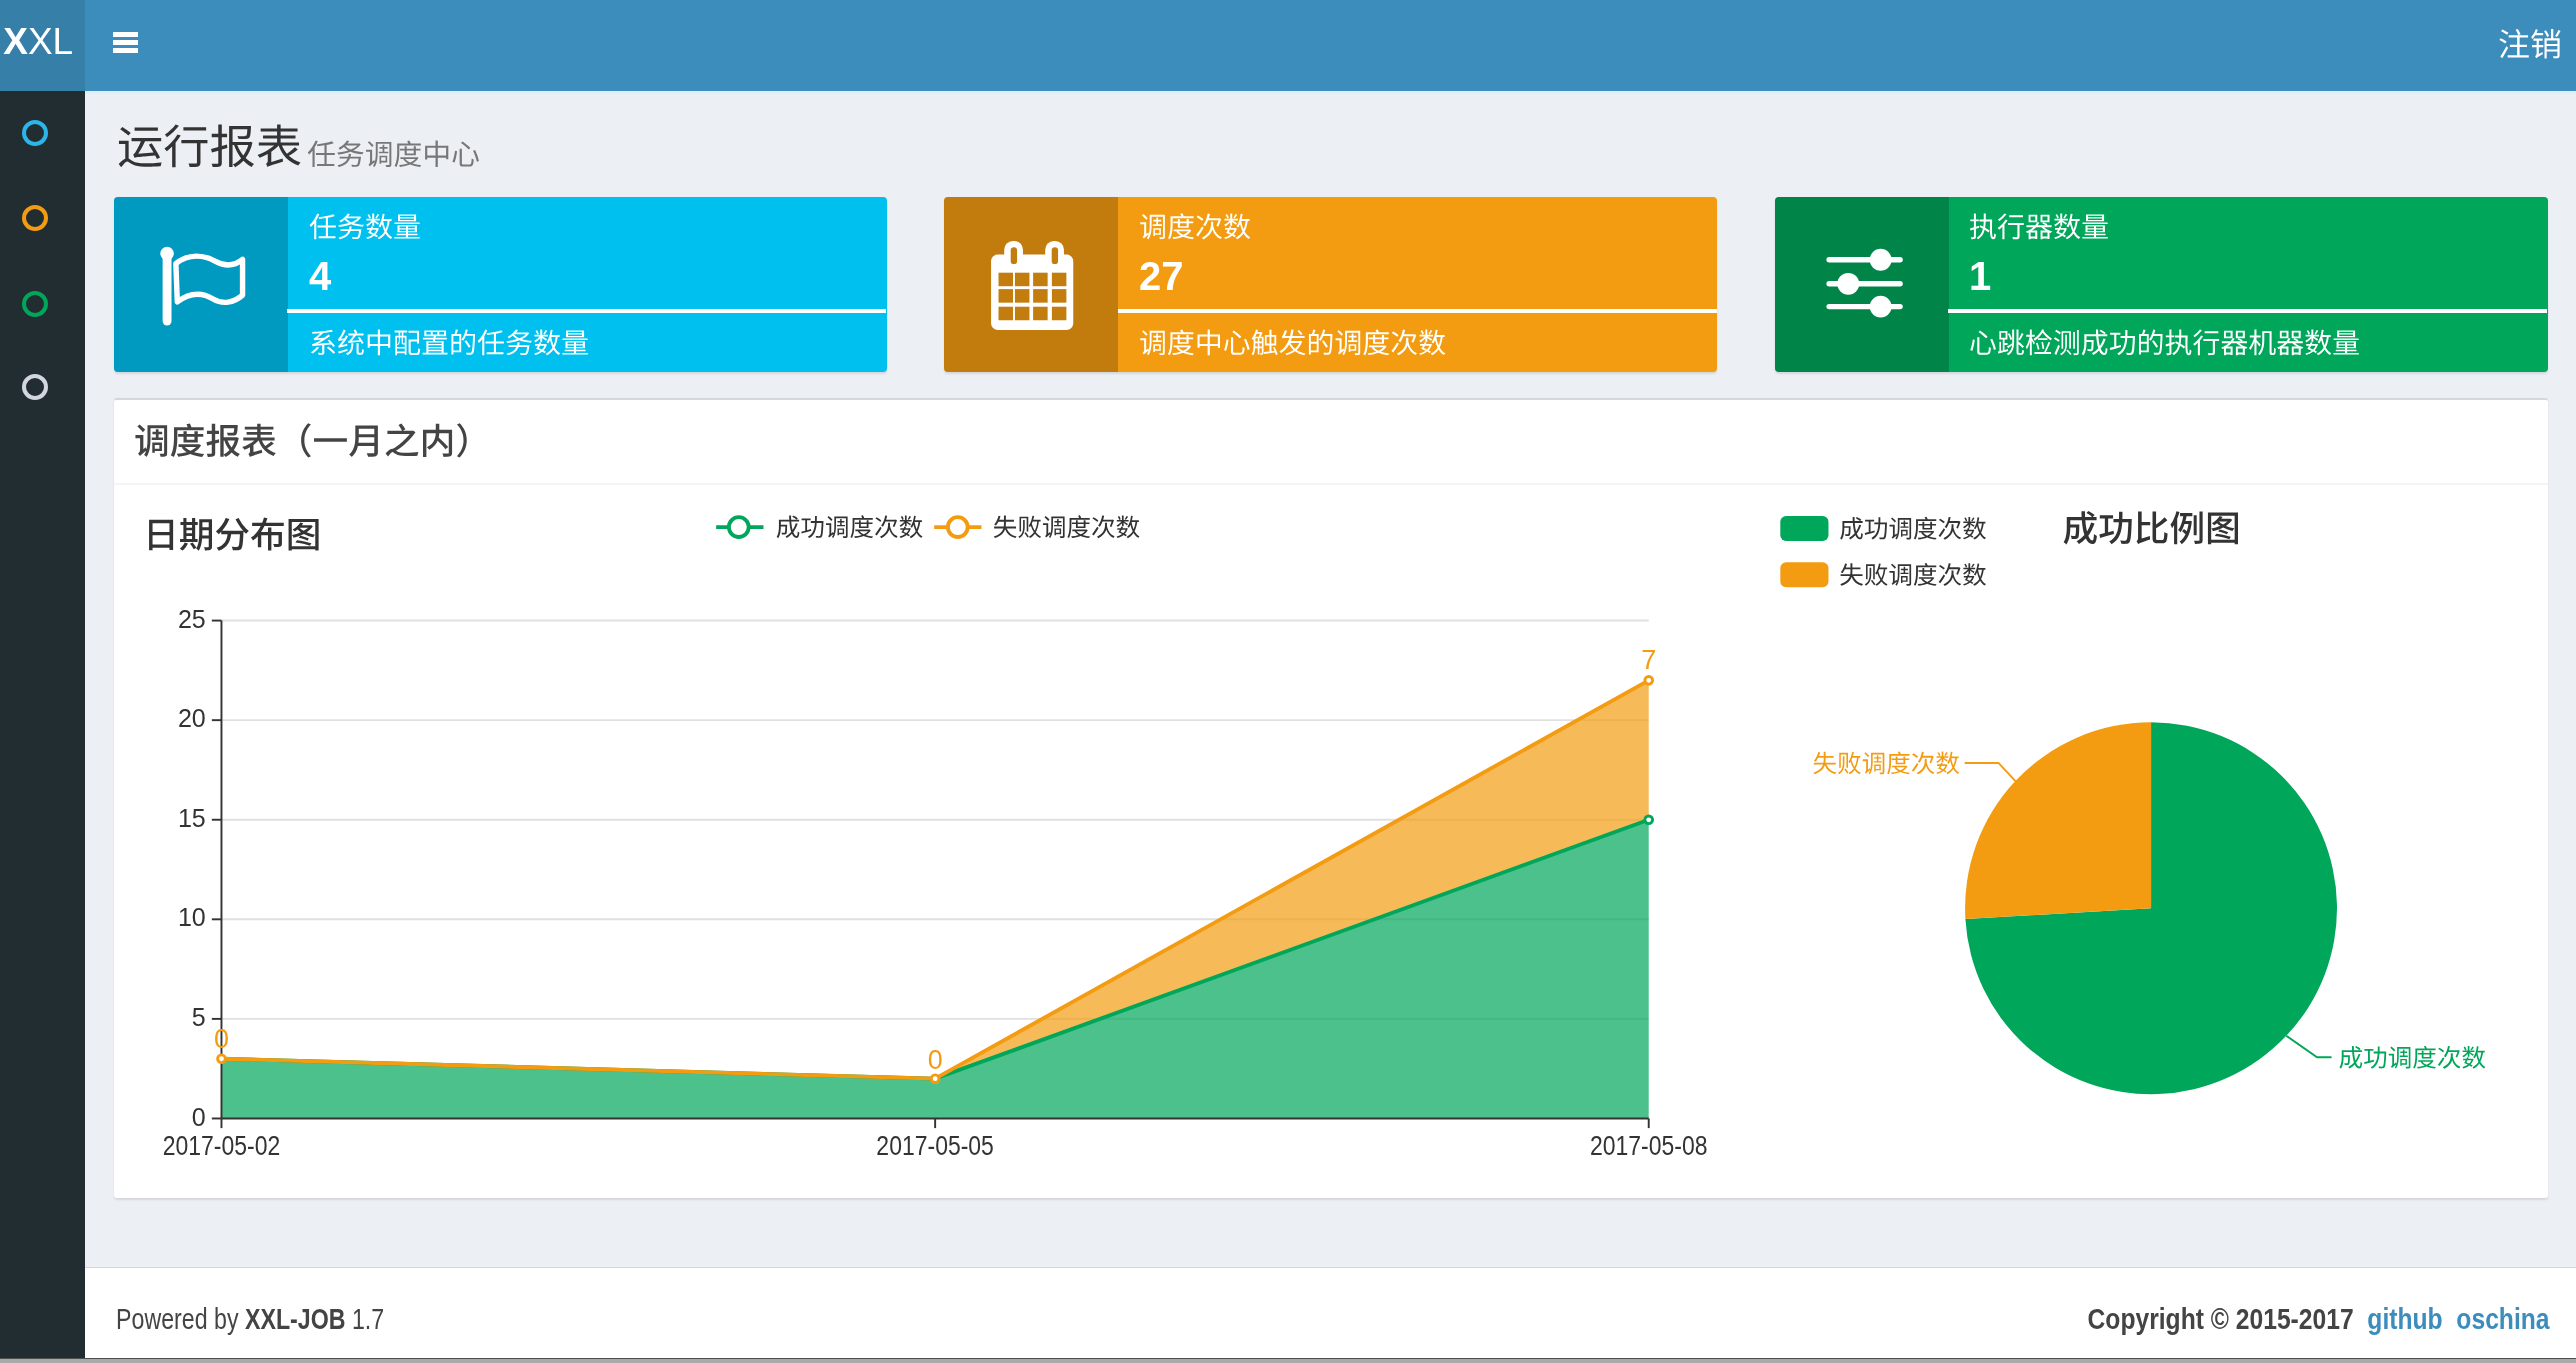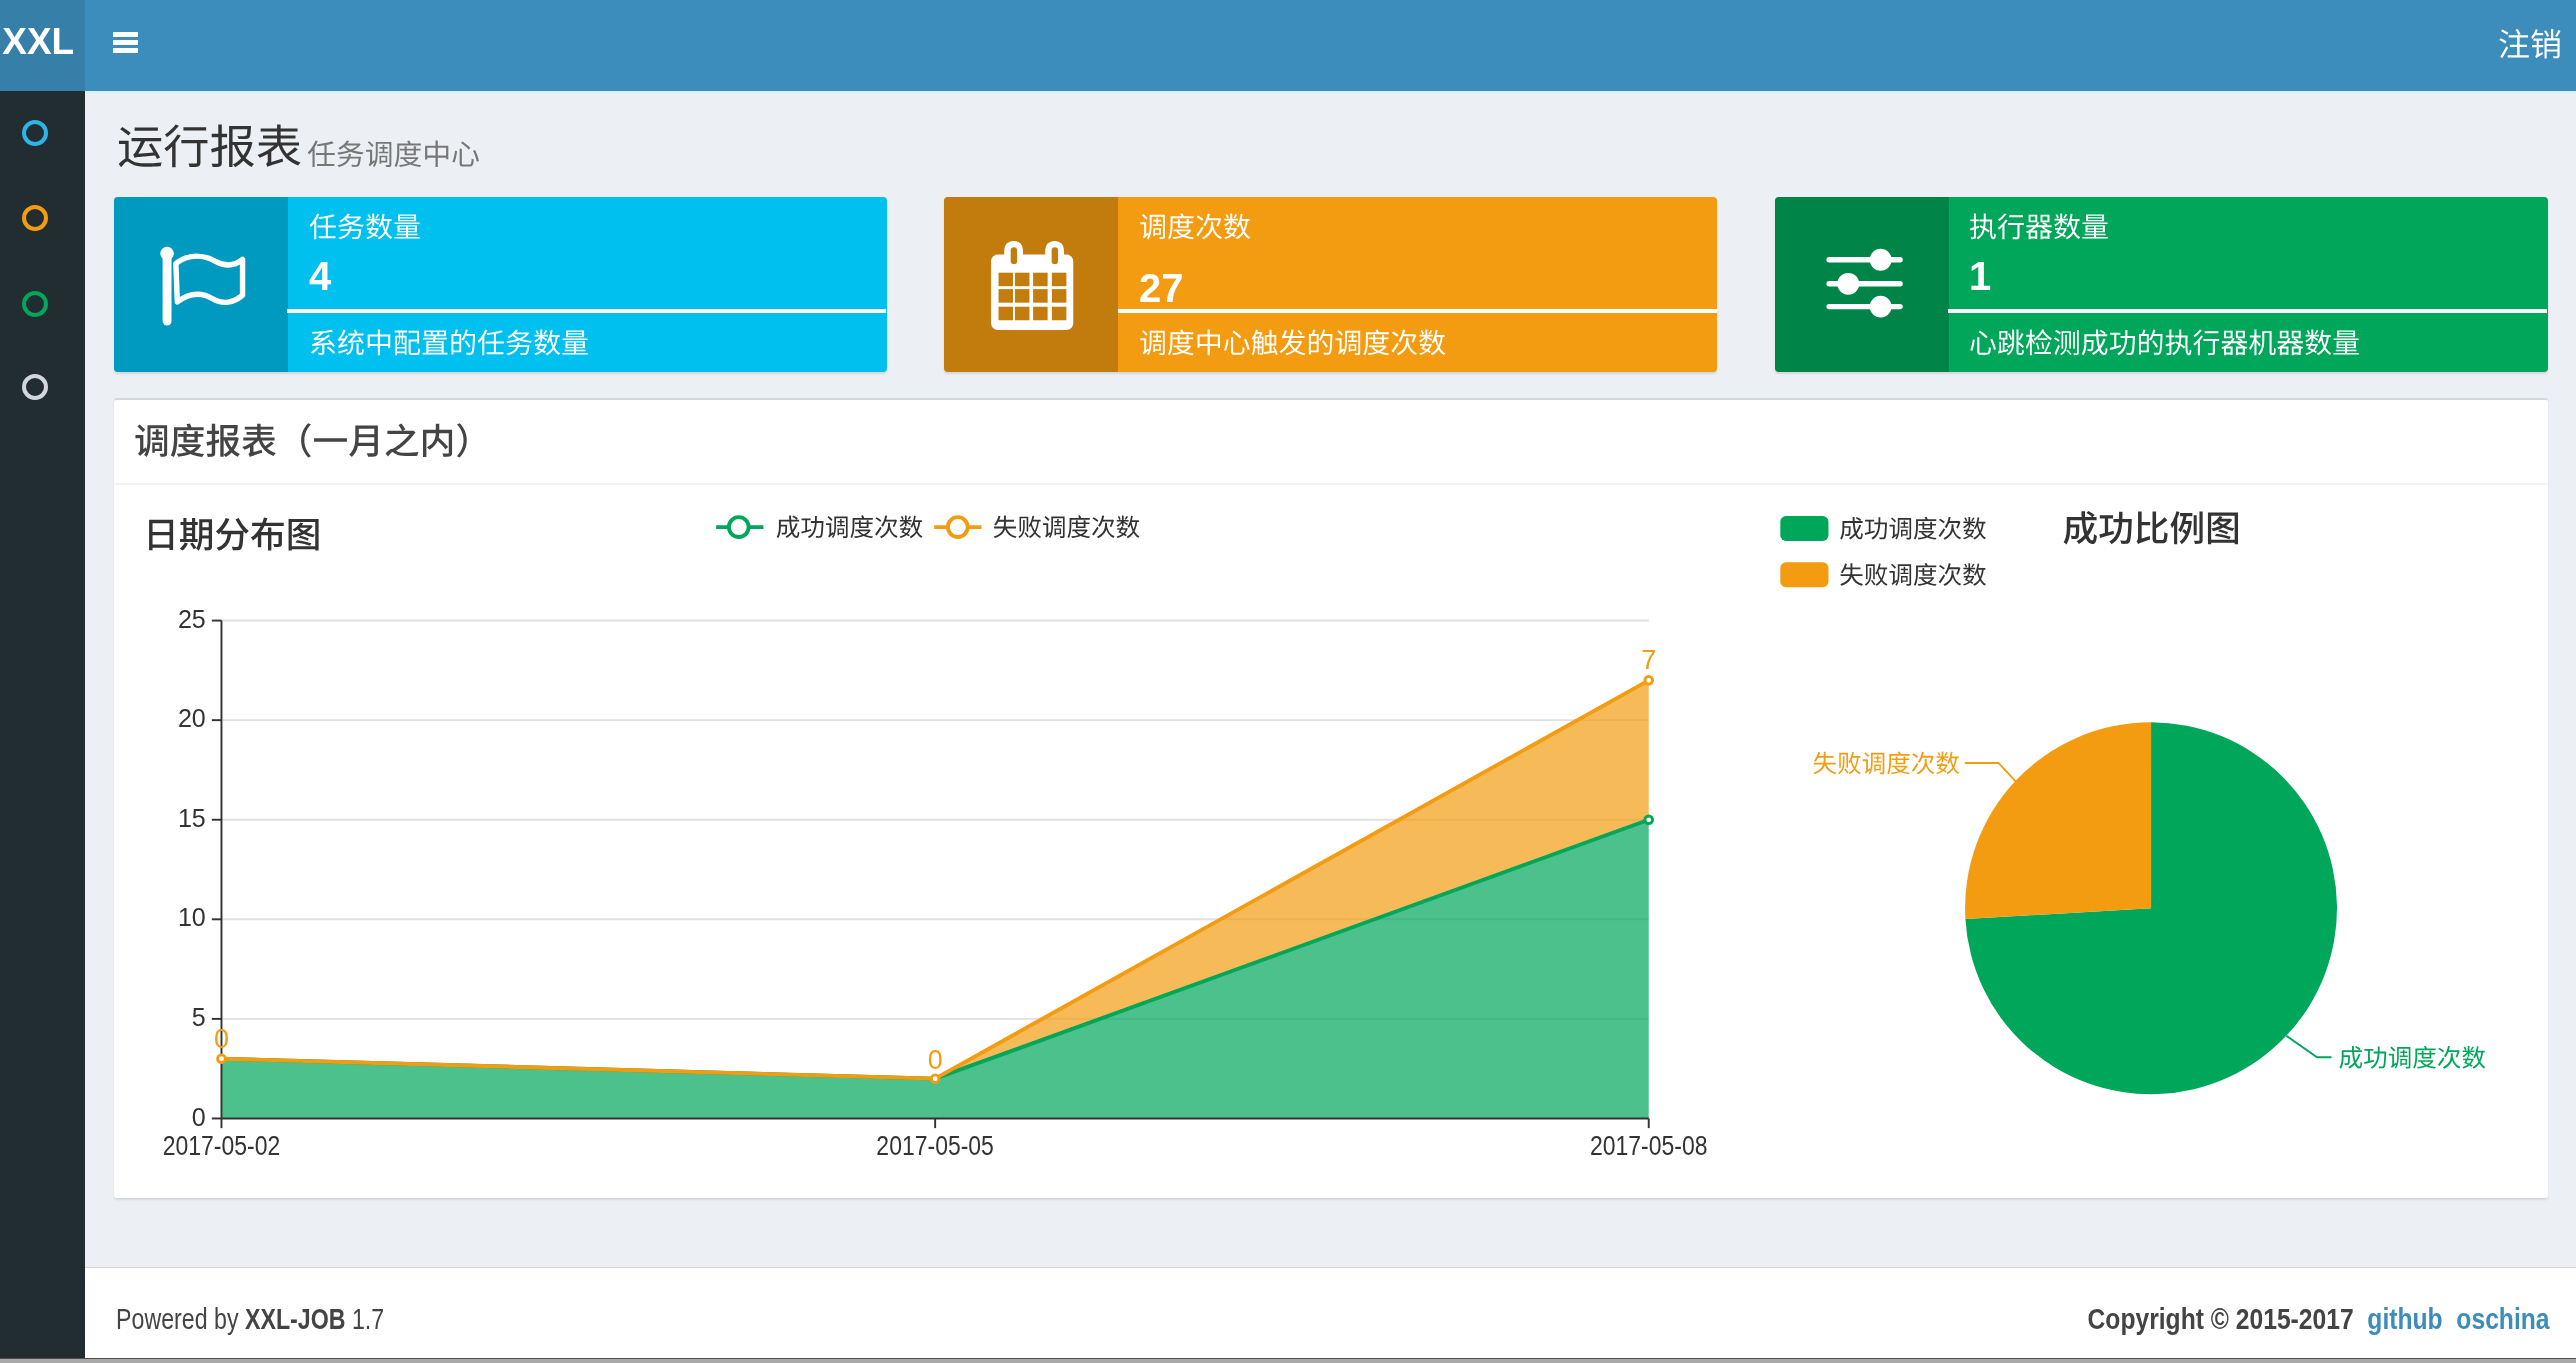--- a/index.html
+++ b/index.html
@@ -86,21 +86,21 @@
       <path id="m6210" d="M531 -843C531 -789 533 -736 535 -683H119V-397C119 -266 112 -92 31 29C53 41 95 74 111 93C200 -36 217 -237 218 -382H379C376 -230 370 -173 359 -157C351 -148 342 -146 328 -146C311 -146 272 -147 230 -151C244 -127 255 -90 256 -62C304 -60 349 -60 375 -64C403 -67 422 -75 440 -97C461 -125 467 -212 471 -431C471 -443 472 -469 472 -469H218V-590H541C554 -433 577 -288 613 -173C551 -102 477 -43 393 2C414 20 448 60 462 80C532 38 596 -14 652 -74C698 20 757 77 831 77C914 77 948 30 964 -148C938 -157 904 -179 882 -201C877 -71 864 -20 838 -20C795 -20 756 -71 723 -157C796 -255 854 -370 897 -500L802 -523C774 -430 736 -346 688 -272C665 -362 648 -471 639 -590H955V-683H851L900 -735C862 -769 786 -816 727 -846L669 -789C723 -760 788 -716 826 -683H633C631 -735 630 -789 630 -843Z"></path>
       <path id="m8868" d="M245 84C270 67 311 53 594 -34C588 -54 580 -92 578 -118L346 -51V-250C400 -287 450 -329 491 -373C568 -164 701 -15 909 55C923 29 950 -8 971 -28C875 -55 795 -101 729 -162C790 -198 859 -245 918 -291L839 -348C798 -308 733 -258 676 -219C637 -266 606 -320 583 -378H937V-459H545V-534H863V-611H545V-681H905V-763H545V-844H450V-763H103V-681H450V-611H153V-534H450V-459H61V-378H372C280 -300 148 -229 29 -192C50 -173 78 -138 92 -116C143 -135 196 -159 248 -189V-73C248 -32 224 -11 204 -1C219 18 239 60 245 84Z"></path>
       <path id="m4E4B" d="M240 -143C187 -143 115 -89 46 -14L115 74C160 9 206 -54 238 -54C260 -54 292 -21 334 5C402 47 483 59 605 59C703 59 866 54 939 49C941 23 956 -27 967 -53C870 -41 720 -32 609 -32C498 -32 414 -39 350 -80L337 -88C543 -218 760 -422 884 -609L812 -656L793 -651H534L601 -690C579 -732 529 -801 490 -852L406 -807C440 -760 482 -695 505 -651H97V-559H723C611 -414 425 -245 251 -142Z"></path>
       <path id="m6BD4" d="M120 80C145 60 186 41 458 -51C453 -74 451 -118 452 -148L220 -74V-446H459V-540H220V-832H119V-85C119 -40 93 -14 74 -1C89 17 112 56 120 80ZM525 -837V-102C525 24 555 59 660 59C680 59 783 59 805 59C914 59 937 -14 947 -217C921 -223 880 -243 856 -261C849 -79 843 -33 796 -33C774 -33 691 -33 673 -33C631 -33 624 -42 624 -99V-365C733 -431 850 -512 941 -590L863 -675C803 -611 713 -532 624 -469V-837Z"></path>
       <path id="m65E5" d="M264 -344H739V-88H264ZM264 -438V-684H739V-438ZM167 -780V73H264V7H739V69H841V-780Z"></path>
     </defs>
   </svg>
 
 <div class="abs" style="left:0;top:0;width:2576px;height:91px;background:#3c8dbc"></div>
 <div class="abs" style="left:0;top:0;width:85px;height:91px;background:#367fa9"></div>
-<div class="abs" style="left:-4.3px;top:23px;width:85px;text-align:center;font-size:37px;line-height:37px;color:#fff"><b>X</b><span style="font-weight:bold">XL</span></div>
+<div class="abs" style="left:-4.3px;top:23px;width:85px;text-align:center;font-size:37px;line-height:37px;color:#fff"><b>X</b><span style="font-weight:normal">XL</span></div>
 <div class="abs" style="left:113px;top:32px;width:25px;height:4.8px;background:#fff"></div>
 <div class="abs" style="left:113px;top:40px;width:25px;height:4.8px;background:#fff"></div>
 <div class="abs" style="left:113px;top:48px;width:25px;height:4.8px;background:#fff"></div>
 <svg style="position:absolute;left:2498px;top:24px;overflow:visible" width="66" height="40" viewBox="0 0 68 41.1875">
     <g transform="translate(0,33.00) scale(0.03300)" fill="#fff">
       <use href="#r6CE8" x="0"></use>
       <use href="#r9500" x="1000"></use>
     </g>
   </svg>
 <div class="abs" style="left:85px;top:91px;width:2491px;height:2.9px;background:#ddf0fa"></div>
@@ -156,21 +156,21 @@
 <div class="abs" style="left:944px;top:197px;width:773px;height:175px;background:#f39c12;border-radius:3.9px;box-shadow:0 1.9px 1.9px rgba(0,0,0,.1)"></div>
 <div class="abs" style="left:944px;top:197px;width:174px;height:175px;background:rgba(0,0,0,0.2);border-radius:3.9px 0 0 3.9px"></div>
 <svg style="position:absolute;left:1139px;top:209px;overflow:visible" width="114" height="35" viewBox="0 0 118 36.1875">
     <g transform="translate(0,29.00) scale(0.02900)" fill="#fff">
       <use href="#r8C03" x="0"></use>
       <use href="#r5EA6" x="1000"></use>
       <use href="#r6B21" x="2000"></use>
       <use href="#r6570" x="3000"></use>
     </g>
   </svg>
-<div class="abs" style="left:1139px;top:268px;font-size:40px;line-height:40px;font-weight:bold;color:#fff">27</div>
+<div class="abs" style="left:1139px;top:256px;font-size:40px;line-height:40px;font-weight:bold;color:#fff">27</div>
 <div class="abs" style="left:1118px;top:309px;width:599px;height:3.9px;background:#fff"></div>
 <svg style="position:absolute;left:1139px;top:325px;overflow:visible" width="309" height="35" viewBox="0 0 321 36.1875">
     <g transform="translate(0,29.00) scale(0.02900)" fill="#fff">
       <use href="#r8C03" x="0"></use>
       <use href="#r5EA6" x="1000"></use>
       <use href="#r4E2D" x="2000"></use>
       <use href="#r5FC3" x="3000"></use>
       <use href="#r89E6" x="4000"></use>
       <use href="#r53D1" x="5000"></use>
       <use href="#r7684" x="6000"></use>

